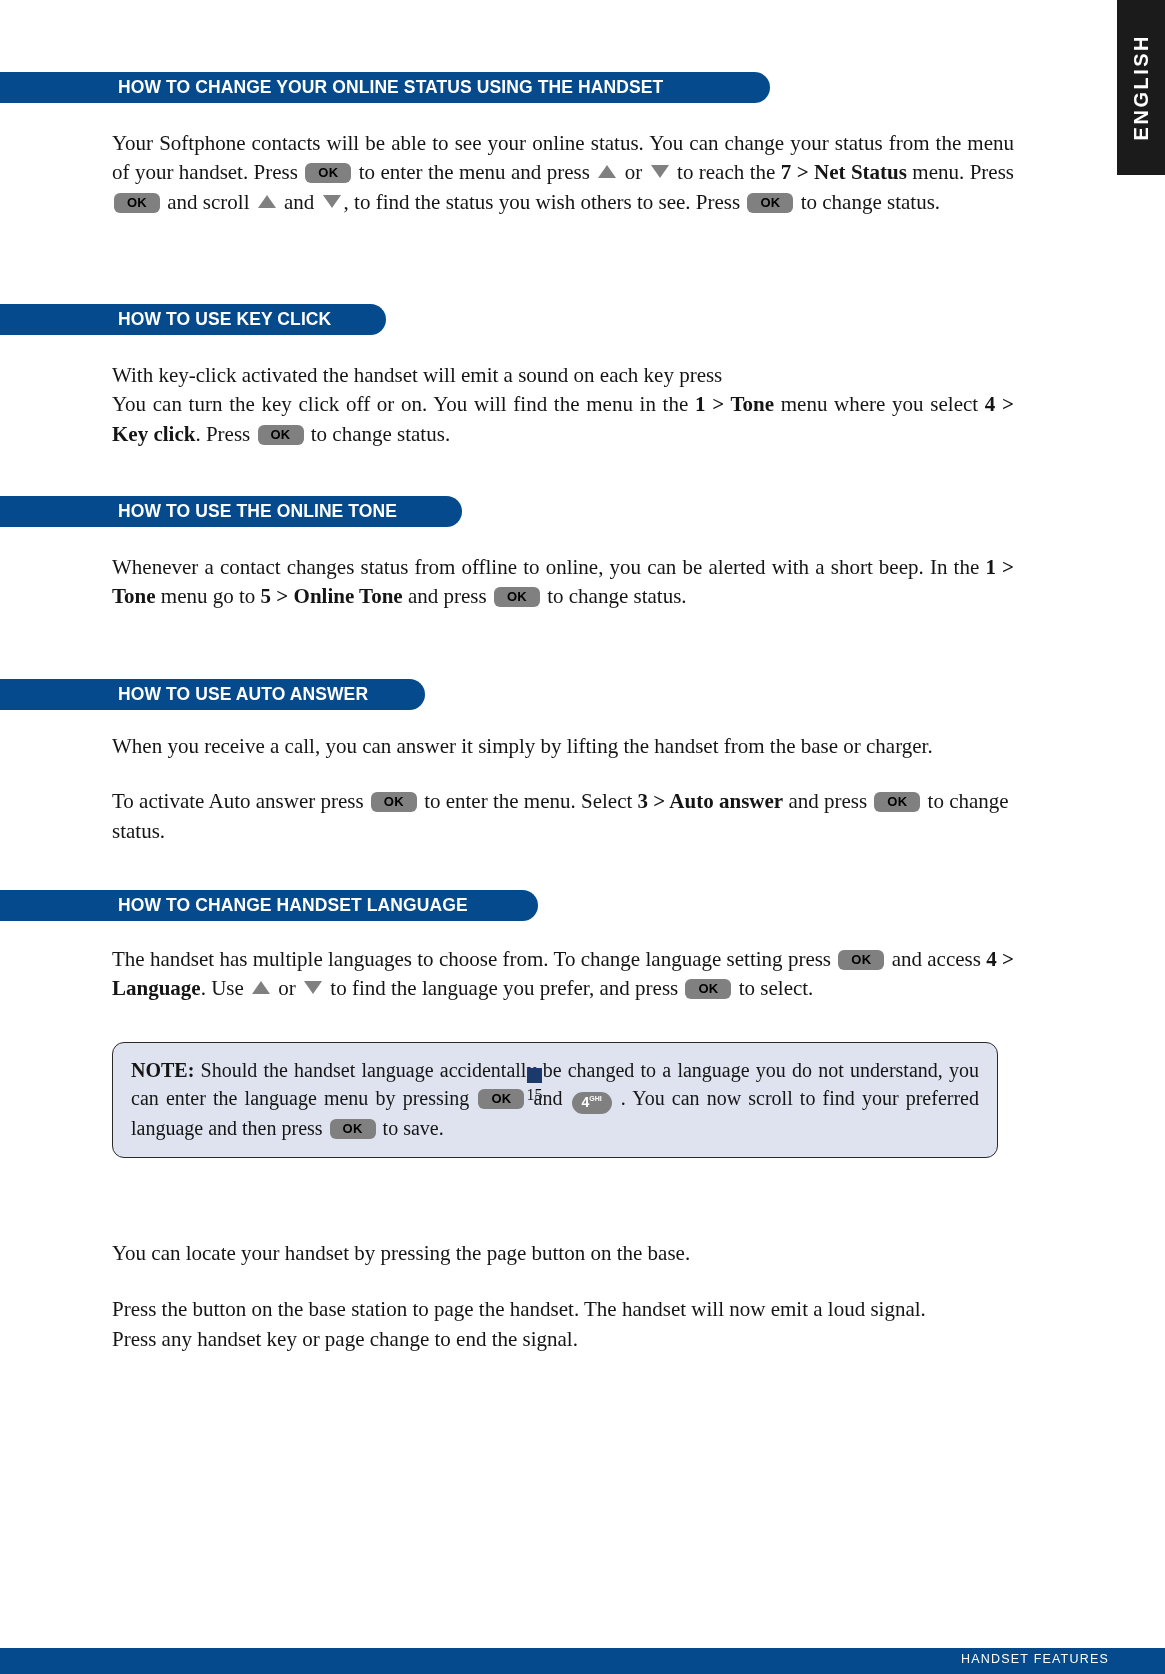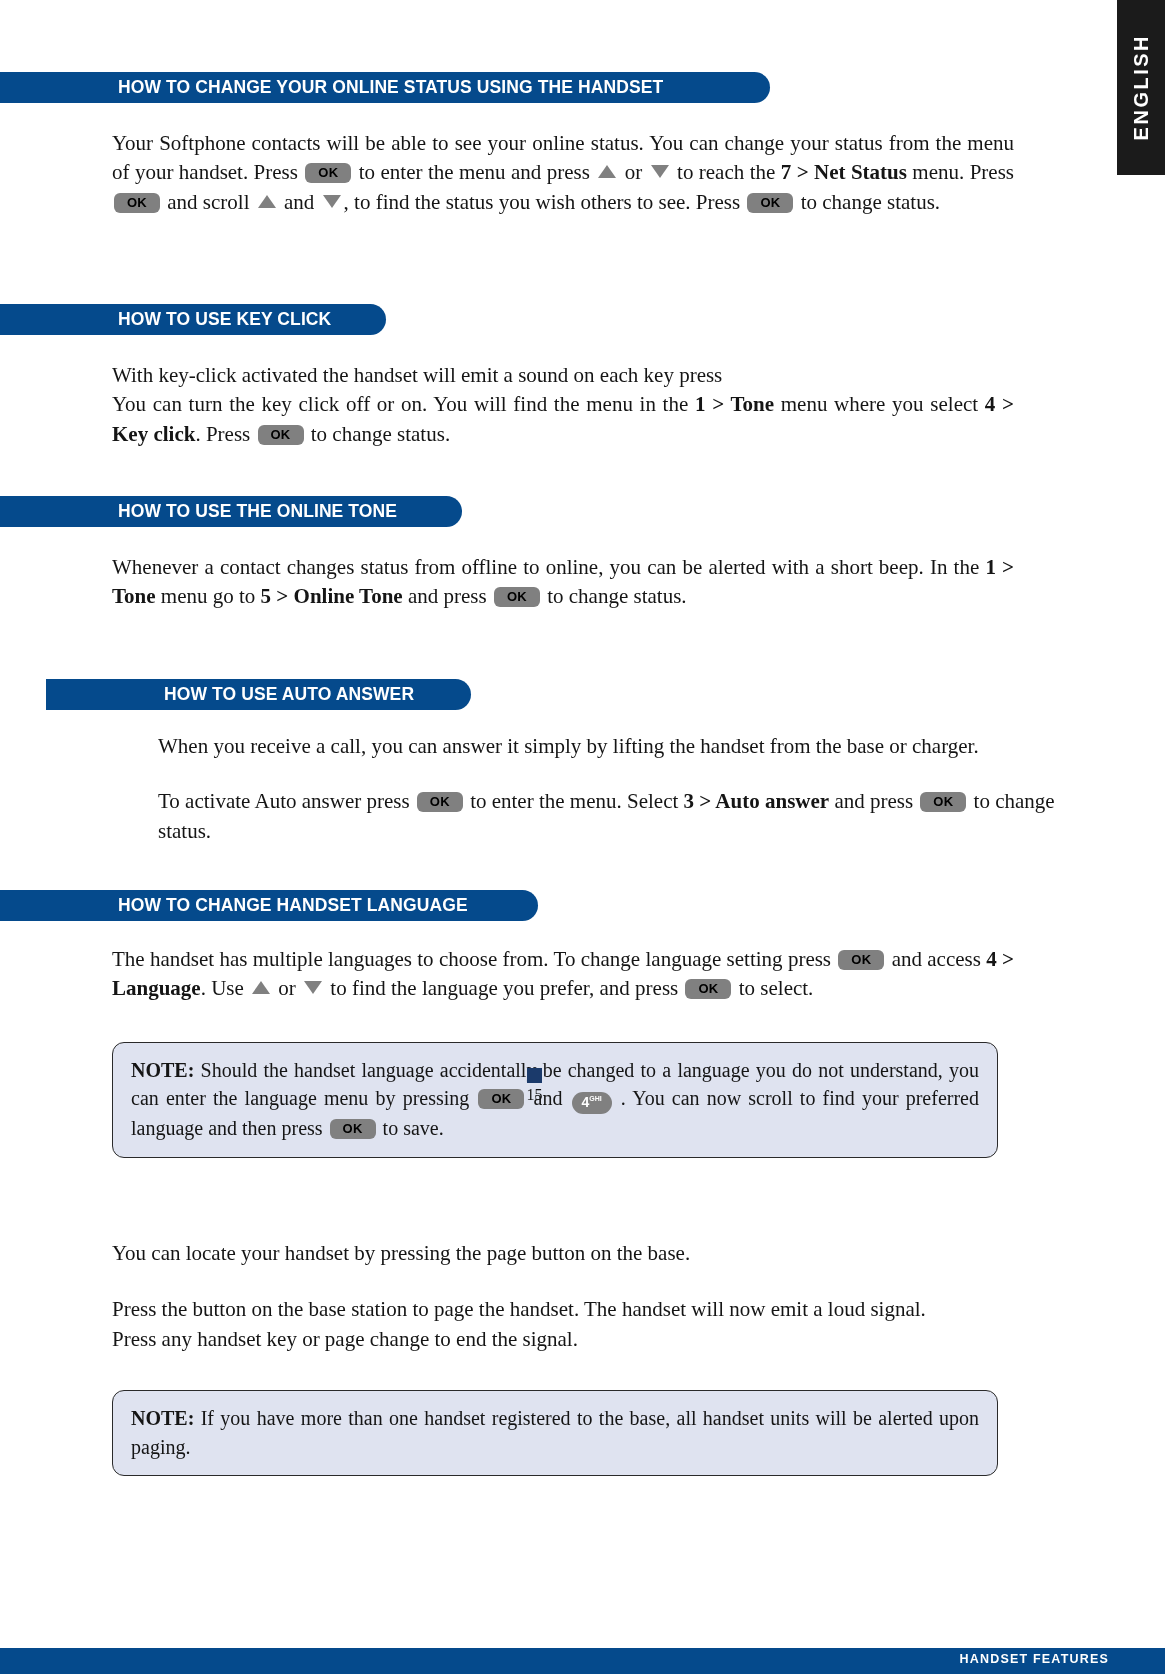--- a/index.html
+++ b/index.html
@@ -177,21 +177,21 @@
     bottom: 0;
     height: 26px;
     background: #054a8c;
   }
   .footer-band .label {
     position: absolute;
     right: 56px;
     top: 4px;
     color: #ffffff;
     font-family: "Liberation Sans", sans-serif;
-    font-weight: bold;
+    font-weight: normal;
     font-size: 12.5px;
     letter-spacing: 1.2px;
   }
 </style>
 </head>
 <body>
 
 <div class="page">
 
   <div style="position:absolute; left:0; top:72px;">
@@ -206,21 +206,21 @@
     <div class="body-text nojust">With key-click activated the handset will emit a sound on each key press</div>
     <div class="body-text">You can turn the key click off or on. You will find the menu in the <span class="b">1 &gt; Tone</span> menu where you select <span class="b">4 &gt; Key click</span>. Press <span class="key-ok">OK</span> to change status.</div>
   </div>
 
   <div style="position:absolute; left:0; top:496px;">
     <div class="bar" style="width: 462px;">HOW TO USE THE ONLINE TONE</div>
     <div style="height:26px;"></div>
     <div class="body-text">Whenever a contact changes status from offline to online, you can be alerted with a short beep. In the <span class="b">1 &gt; Tone</span> menu go to <span class="b">5 &gt; Online Tone</span> and press <span class="key-ok">OK</span> to change status.</div>
   </div>
 
-  <div style="position:absolute; left:8px; top:679px;padding-left:38px;">
+  <div style="position:absolute; left:0; top:679px;">
     <div class="bar" style="width: 425px;">HOW TO USE AUTO ANSWER</div>
     <div style="height:22px;"></div>
     <div class="body-text nojust">When you receive a call, you can answer it simply by lifting the handset from the base or charger.</div>
     <div style="height:26px;"></div>
     <div class="body-text nojust">To activate Auto answer press <span class="key-ok">OK</span> to enter the menu. Select <span class="b">3 &gt; Auto answer</span> and press <span class="key-ok">OK</span> to change status.</div>
   </div>
 
   <div style="position:absolute; left:0; top:890px;">
     <div class="bar" style="width: 538px; text-align: right;">HOW TO CHANGE HANDSET LANGUAGE</div>
     <div style="height:24px;"></div>
@@ -229,21 +229,20 @@
     <div class="note"><span class="lead">NOTE:</span> Should the handset language accidentally be changed to a language you do not understand, you can enter the language menu by pressing <span class="key-ok">OK</span> and <span class="key-num">4<span class="sup">GHI</span></span> . You can now scroll to find your preferred language and then press <span class="key-ok">OK</span> to save.</div>
   </div>
 
   <div style="position:absolute; left:0; top:1215px;">
     <div style="height:24px;"></div>
     <div class="body-text nojust">You can locate your handset by pressing the page button on the base.</div>
     <div style="height:27px;"></div>
     <div class="body-text nojust">Press the button on the base station to page the handset. The handset will now emit a loud signal.</div>
     <div class="body-text nojust">Press any handset key or page change to end the signal.</div>
     <div style="height:36px;"></div>
-    <div class="note"><span class="lead">NOTE:</span> If you have more than one handset registered to the base, all handset units will be alerted upon paging.</div>
   </div>
 
   <div class="footer">
     <div class="sq"></div>
     <div class="pg">15</div>
   </div>
 </div>
 
 <div class="footer-band">
   <div class="label">HANDSET FEATURES</div>

